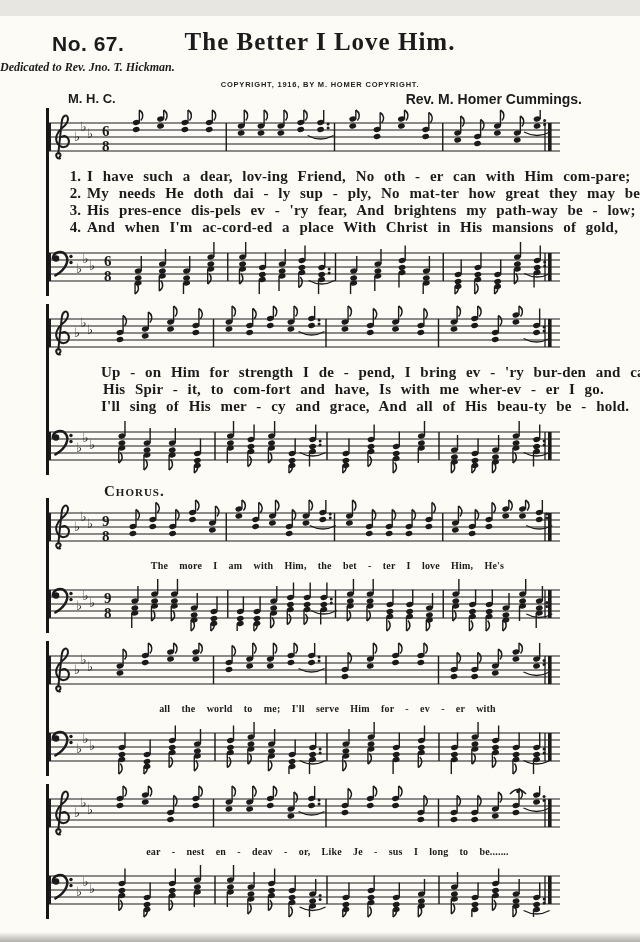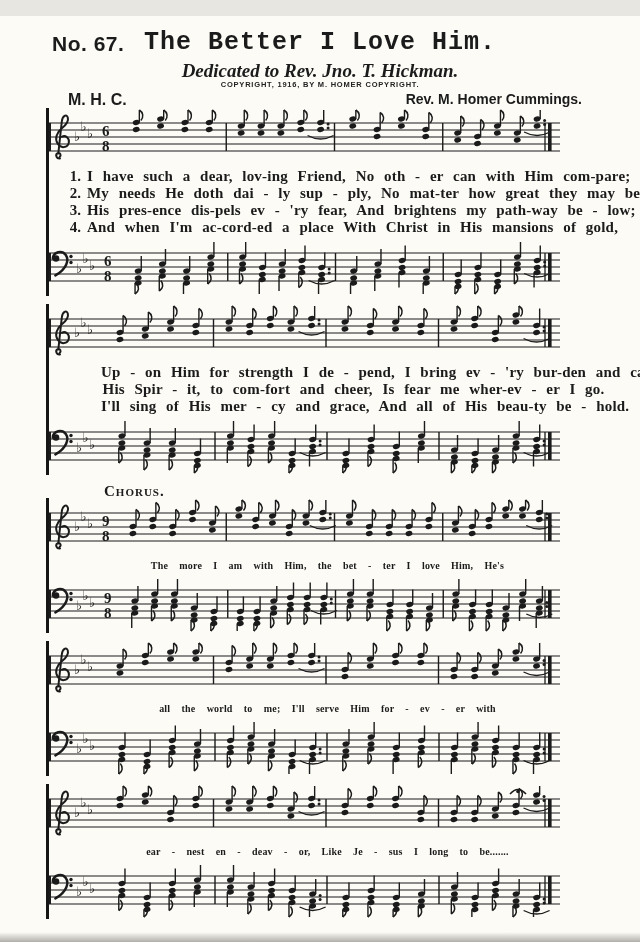--- a/index.html
+++ b/index.html
@@ -19,36 +19,36 @@
   }
   
   .header{position:relative;height:92px;}
   .hymn-no{
     position:absolute;left:52px;top:16px;
     font-family:"Liberation Sans", sans-serif;
     font-weight:700;font-size:21px;letter-spacing:.5px;
   }
   .title{
     position:absolute;left:0;right:0;top:12px;text-align:center;
-    font-family:Liberation Mono, monospace;
+    font-family:Liberation Serif, serif;
     font-weight:700;font-size:25px;letter-spacing:1px;
   }
   .dedication{
-    position:absolute;left:0;right:0;top:44px;text-align:center;
-    font-style:italic;font-weight:700;font-size:19px;
+    position:absolute;left:0;right:0;top:44px;text-align:left;
+    font-style:italic;font-weight:700;font-size:12px;
   }
   .copyright{
     position:absolute;left:0;right:0;top:64px;text-align:center;
     font-family:"Liberation Sans", sans-serif;
     font-weight:700;font-size:7.5px;letter-spacing:.8px;color:#222;
   }
   .byline-row{position:absolute;left:0;right:0;top:75px;height:18px;}
   .composer-initials{
     position:absolute;left:68px;top:0;
-    font-family:"Liberation Sans", sans-serif;font-weight:700;font-size:16px;
+    font-family:"Liberation Sans", sans-serif;font-weight:700;font-size:13px;
   }
   .composer-name{
     position:absolute;right:58px;top:0;
     font-family:"Liberation Sans", sans-serif;font-weight:700;font-size:14px;
   }
   
   .score{padding:0 34px 0 46px;}
   .system{position:relative;border-left:3px solid #161616;margin-bottom:8px;}
   svg.staff{display:block;width:511px;height:58px;}
   
@@ -425,21 +425,21 @@
           <line x1="496" y1="15" x2="496" y2="43" stroke="#1b1b1b" stroke-width="1.3"></line>
           <rect x="499" y="15" width="3.6" height="28" fill="#1b1b1b"></rect>
         </svg>
       <div class="verse-block">
         <div class="verse-line">
           <span class="verse-num"></span>
           <span class="verse-text cont">Up - on Him for strength I de - pend, I bring ev - 'ry bur-den and care.</span>
         </div>
         <div class="verse-line">
           <span class="verse-num"></span>
-          <span class="verse-text cont">His Spir - it, to com-fort and cheer, Is fear me wher-ev - er I go.</span>
+          <span class="verse-text cont">His Spir - it, to com-fort and have, Is with me wher-ev - er I go.</span>
         </div>
         <div class="verse-line">
           <span class="verse-num"></span>
           <span class="verse-text cont">I'll sing of His mer - cy and grace, And all of His beau-ty be - hold.</span>
         </div>
       </div>
       <svg class="staff" viewBox="0 0 511 58">
           <line x1="0" y1="15" x2="511" y2="15" stroke="#1b1b1b" stroke-width="1.1"></line>
           <line x1="0" y1="22" x2="511" y2="22" stroke="#1b1b1b" stroke-width="1.1"></line>
           <line x1="0" y1="29" x2="511" y2="29" stroke="#1b1b1b" stroke-width="1.1"></line>

